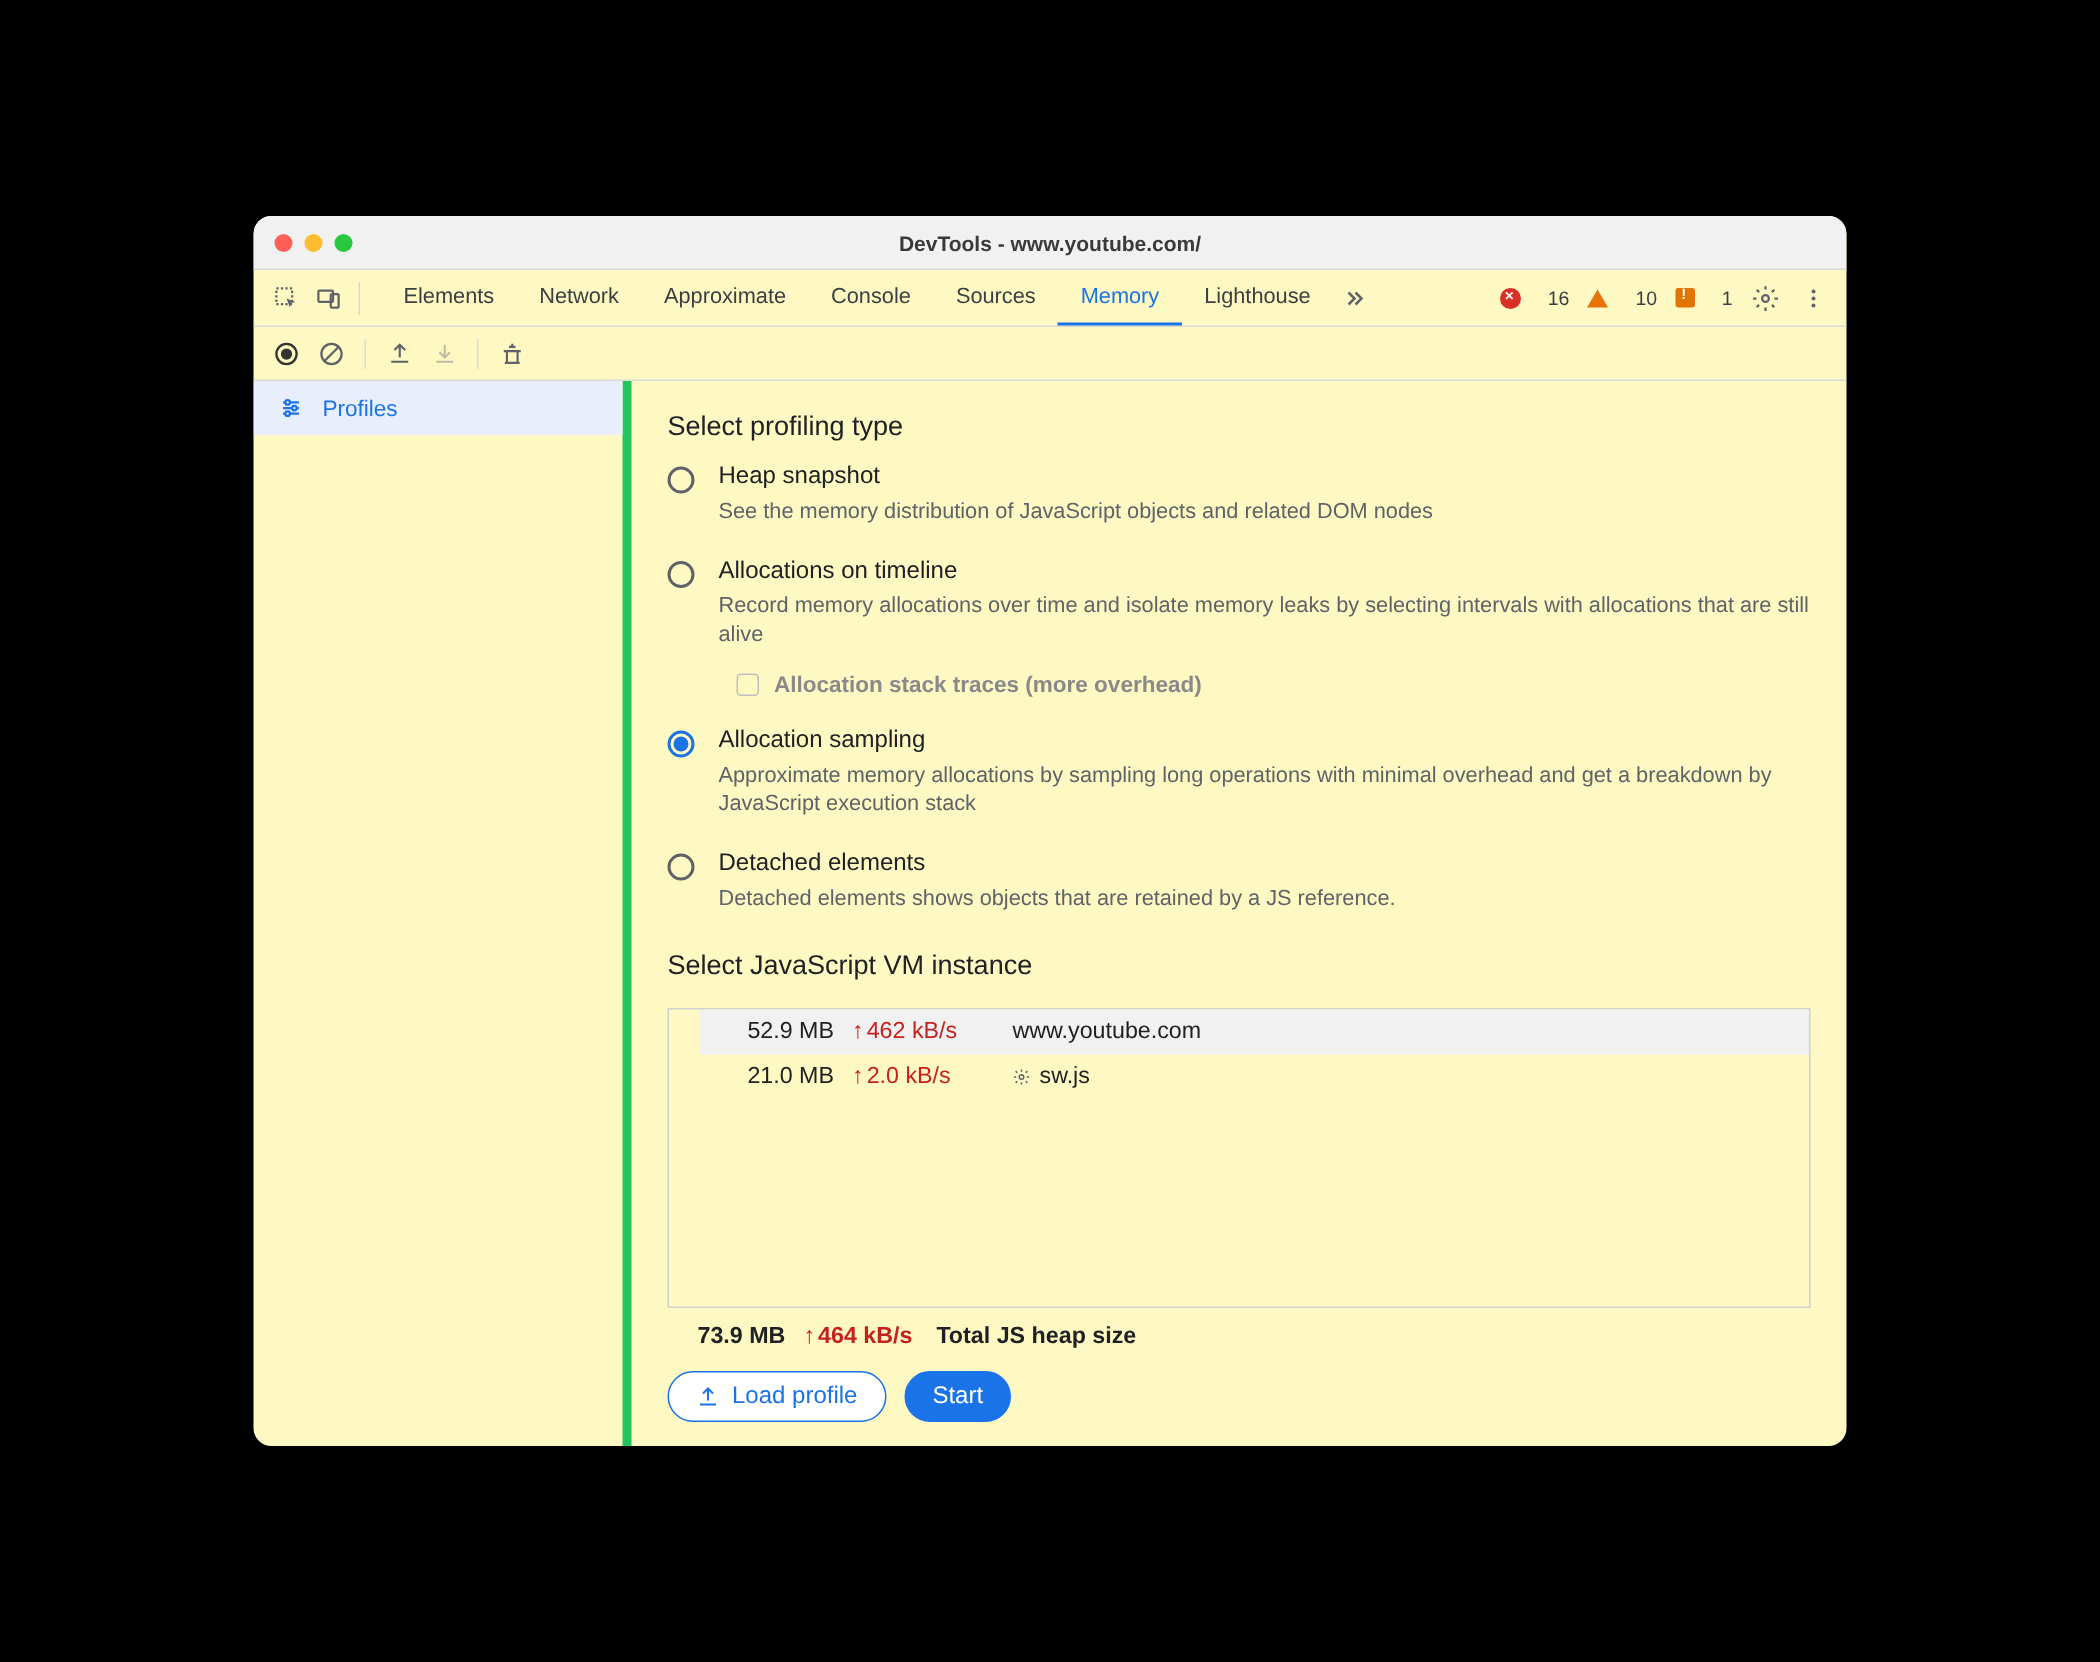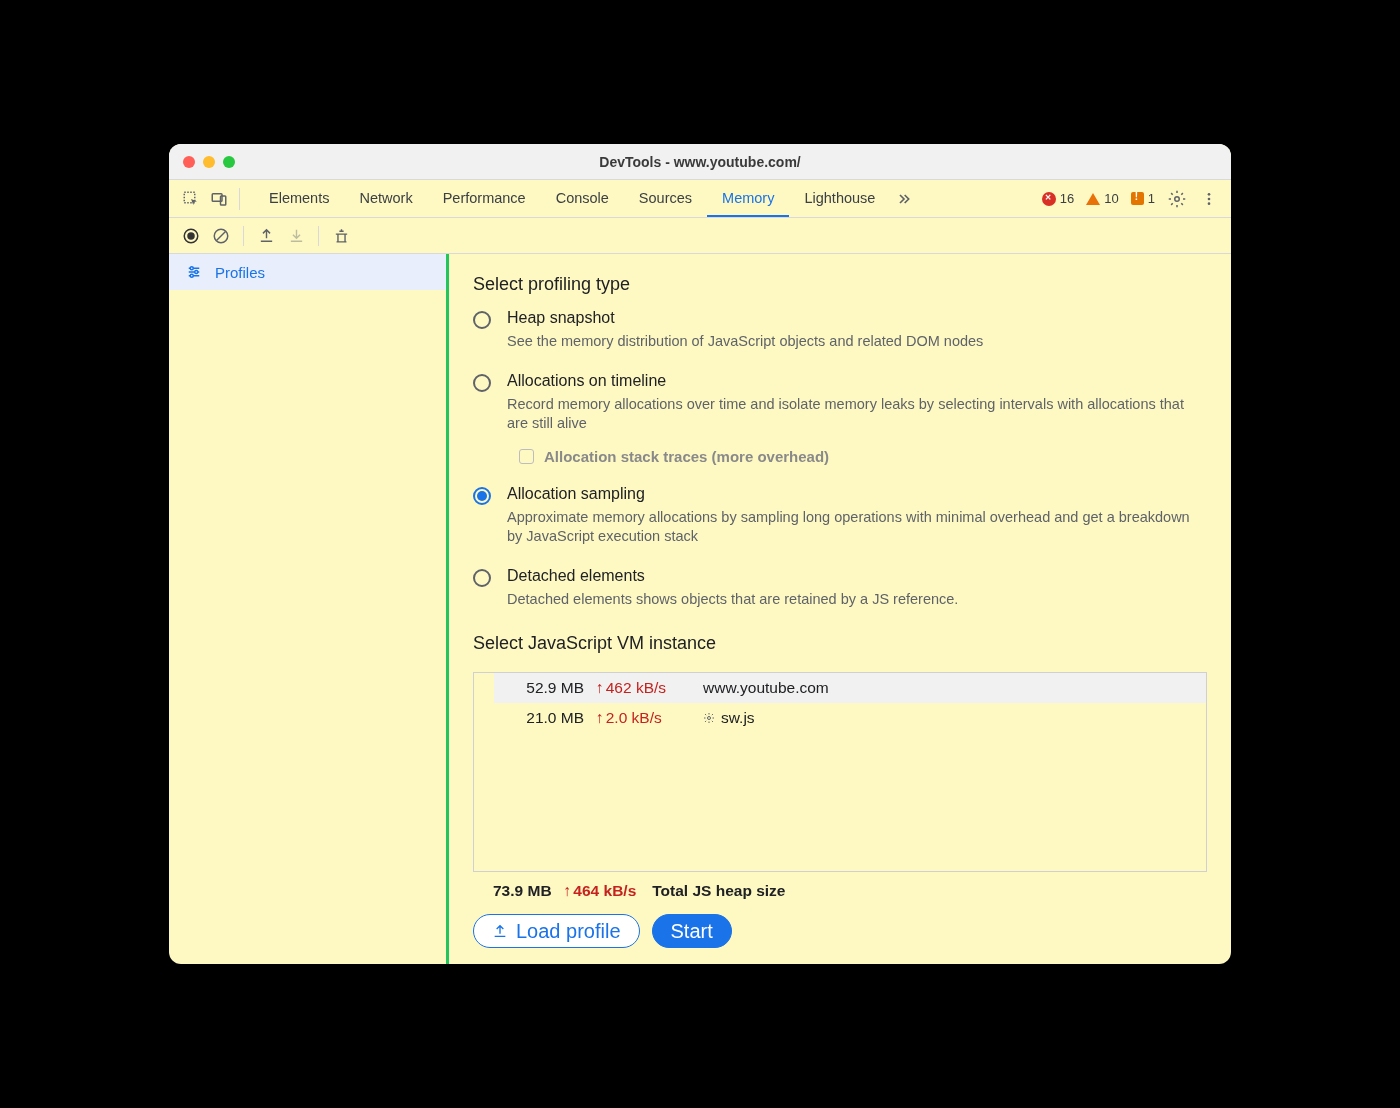--- a/index.html
+++ b/index.html
@@ -59,36 +59,36 @@
   }
   .tabs { display:flex; gap:0; margin-left:8px; align-items:stretch; height:100%; }
   .tab {
     padding:0 15px; display:flex; align-items:center;
     font-size:14.5px; color:#3c4043; cursor:pointer;
     border-bottom:2px solid transparent;
   }
   .tab.active { color:#1a73e8; border-bottom-color:#1a73e8; }
   .tab-overflow { width:28px; display:flex;align-items:center;justify-content:center;color:#5f6368;cursor:pointer;}
   .tabbar-right { margin-left:auto; display:flex; align-items:center; gap:4px;}
-  .badge { display:flex; align-items:center; gap:4px; font-size:13px; color:#3c4043; padding:0 4px;}
+  .badge { display:flex; align-items:center; gap:18px; font-size:13px; color:#3c4043; padding:0 4px;}
   .badge .dot-err { width:14px; height:14px; border-radius:50%; background:#d93025; position:relative;}
   .badge .dot-err::after{content:"✕";color:#fff;font-size:8px;position:absolute;left:3px;top:1px;font-weight:bold;}
   .badge .tri-warn{width:0;height:0;border-left:7px solid transparent;border-right:7px solid transparent;border-bottom:12px solid #e8710a;position:relative;}
   .badge .sq-issue{width:13px;height:13px;background:#e37400;border-radius:2px;position:relative;}
   .badge .sq-issue::after{content:"!";color:#fff;font-size:10px;position:absolute;left:4px;top:-1px;font-weight:bold;}
   
   .toolbar {
     height:36px; border-bottom:1px solid #d9d9d9;
     display:flex; align-items:center; padding:0 8px; gap:2px;
   }
   .toolbar .icon-btn{width:28px;height:28px;display:flex;align-items:center;justify-content:center;color:#5f6368;cursor:pointer;border-radius:4px;}
   .toolbar .sep{width:1px;height:20px;background:#d9d9d9;margin:0 6px;}
   
   .body { flex:1; display:flex; overflow:hidden;}
-  .sidebar { width:280px; border-right:3px solid #22c55e; }
+  .sidebar { width:252px; border-right:6px solid #22c55e; }
   .sidebar-item {
     display:flex; align-items:center; gap:12px;
     padding:9px 16px; color:#1a73e8; font-size:15px;
     background:#e8eefb; cursor:pointer;
   }
   .sidebar-item svg{stroke:#1a73e8;}
   .main { flex:1; padding:20px 0 16px 0; overflow-y:auto; display:flex;flex-direction:column;}
   .section-heading {
     font-size:18px; font-weight:500; color:#202124;
     margin:0 0 14px 0; padding:0 24px;
@@ -116,21 +116,21 @@
   .vm-row{display:flex;align-items:center;padding:6px 20px;font-size:15.5px;gap:12px;margin-left:20px;}
   .vm-row.sel{background:#f1f1f1;}
   .vm-size{width:70px;text-align:right;color:#202124;}
   .vm-rate{width:95px;color:#c5221f;font-weight:500;display:flex;align-items:center;gap:2px;}
   .vm-name{color:#202124;display:flex;align-items:center;gap:6px;}
   .total-row{display:flex;align-items:center;padding:10px 44px 0 44px;font-size:15.5px;gap:12px;}
   .total-size{color:#202124;font-weight:600;}
   .total-rate{color:#c5221f;font-weight:600;display:flex;align-items:center;gap:2px;}
   .total-label{color:#202124;font-weight:600;margin-left:4px;}
   .footer{display:flex;gap:12px;padding:14px 24px 0 24px;}
-  .btn{height:34px;padding:0 18px;border-radius:17px;font-size:20px;cursor:pointer;display:flex;align-items:center;gap:8px;}
+  .btn{height:34px;padding:0 18px;border-radius:17px;font-size:16px;cursor:pointer;display:flex;align-items:center;gap:8px;}
   .btn-outline{background:#fff;border:1px solid #1a73e8;color:#1a73e8;}
   .btn-primary{background:#1a73e8;border:1px solid #1a73e8;color:#fff;}
   .arrow-up{display:inline-block;}
 </style>
 </head>
 <body>
 
 <div class="window">
 
   <div class="titlebar">
@@ -152,21 +152,21 @@
     <div class="icon-btn">
       <svg width="18" height="18" viewBox="0 0 24 24" fill="none" stroke="currentColor" stroke-width="2">
           <rect x="3" y="5" width="13" height="10" rx="1"></rect>
           <rect x="14" y="8" width="7" height="12" rx="1"></rect>
         </svg>
     </div>
     <div style="width:1px;height:22px;background:#d9d9d9;margin:0 6px"></div>
     <div class="tabs">
       <div class="tab">Elements</div>
       <div class="tab">Network</div>
-      <div class="tab">Performance</div>
+      <div class="tab">Approximate</div>
       <div class="tab">Console</div>
       <div class="tab">Sources</div>
       <div class="tab active">Memory</div>
       <div class="tab">Lighthouse</div>
     </div>
     <div class="tab-overflow">
       <svg width="16" height="16" viewBox="0 0 24 24" fill="none" stroke="currentColor" stroke-width="2.5">
           <path d="M13 6 L19 12 L13 18 M6 6 L12 12 L6 18"></path>
         </svg>
     </div>

